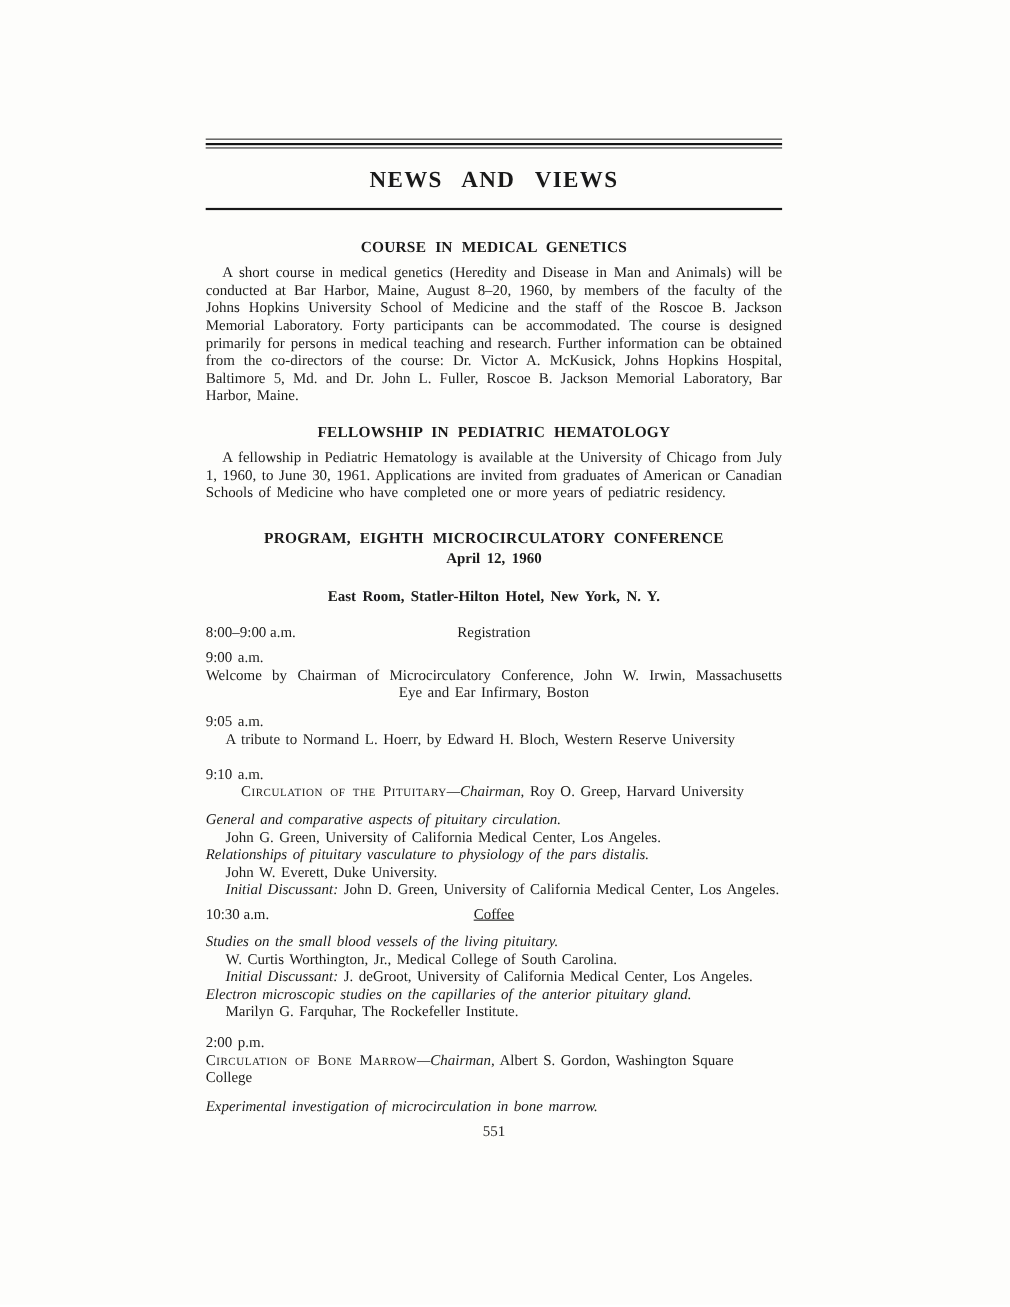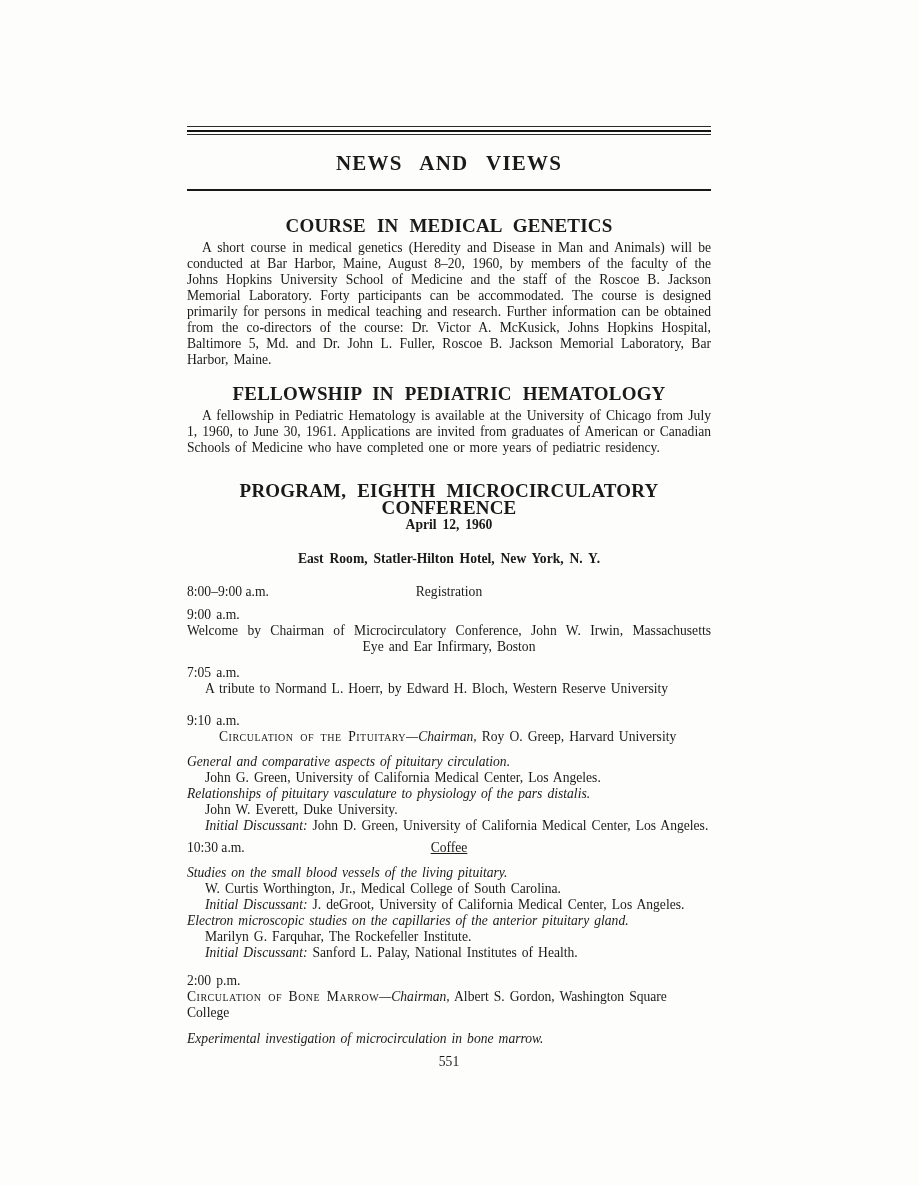--- a/index.html
+++ b/index.html
@@ -36,21 +36,21 @@
     font-weight:bold;
     font-size:21px;
     line-height:28px;
     letter-spacing:1.2px;
     word-spacing:0.55em;
   }
   
   .sec-heading{
     text-align:center;
     font-weight:bold;
-    font-size:19px;
+    font-size:14px;
     line-height:17px;
     letter-spacing:0.2px;
     word-spacing:0.32em;
   }
   .mt-course{margin-top:26px;}
   .mt-fellow{margin-top:17px;}
   .mt-program{margin-top:26px;}
   
   .para{
     margin-top:6px;
@@ -114,21 +114,21 @@
       <div class="row-label">Registration</div>
     </div>
 
     <div class="blk">
       <div class="line">9:00 a.m.</div>
       <div class="line justify-line">Welcome by Chairman of Microcirculatory Conference, John W. Irwin, Massachusetts</div>
       <div class="line centered">Eye and Ear Infirmary, Boston</div>
     </div>
 
     <div class="blk blk-905">
-      <div class="line">7:05 a.m.</div>
+      <div class="line">9:05 a.m.</div>
       <div class="line ind">A tribute to Normand L. Hoerr, by Edward H. Bloch, Western Reserve University</div>
     </div>
 
     <div class="blk blk-910">
       <div class="line">9:10 a.m.</div>
       <div class="line ind2"><span class="sc">Circulation of the Pituitary</span><span class="it">—Chairman,</span><span> Roy O. Greep, Harvard University</span></div>
     </div>
 
     <div class="papers">
       <div class="line it">General and comparative aspects of pituitary circulation.</div>
@@ -142,21 +142,20 @@
       <span class="time">10:30 a.m.</span>
       <div class="row-label">Coffee</div>
     </div>
 
     <div class="papers">
       <div class="line it">Studies on the small blood vessels of the living pituitary.</div>
       <div class="line ind">W. Curtis Worthington, Jr., Medical College of South Carolina.</div>
       <div class="line ind"><span class="it">Initial Discussant:</span><span> J. deGroot, University of California Medical Center, Los Angeles.</span></div>
       <div class="line it">Electron microscopic studies on the capillaries of the anterior pituitary gland.</div>
       <div class="line ind">Marilyn G. Farquhar, The Rockefeller Institute.</div>
-      <div class="line ind"><span class="it">Initial Discussant:</span><span> Sanford L. Palay, National Institutes of Health.</span></div>
     </div>
 
     <div class="blk blk-200">
       <div class="line">2:00 p.m.</div>
       <div class="line"><span class="sc">Circulation of Bone Marrow</span><span class="it">—Chairman,</span><span> Albert S. Gordon, Washington Square College</span></div>
     </div>
 
     <div class="papers papers-last">
       <div class="line it">Experimental investigation of microcirculation in bone marrow.</div>
     </div>

